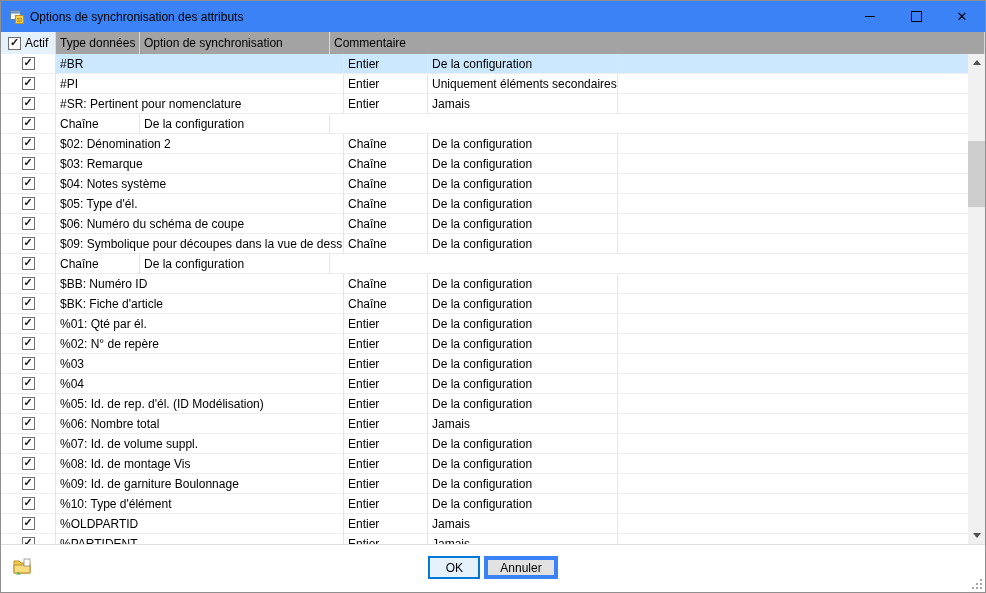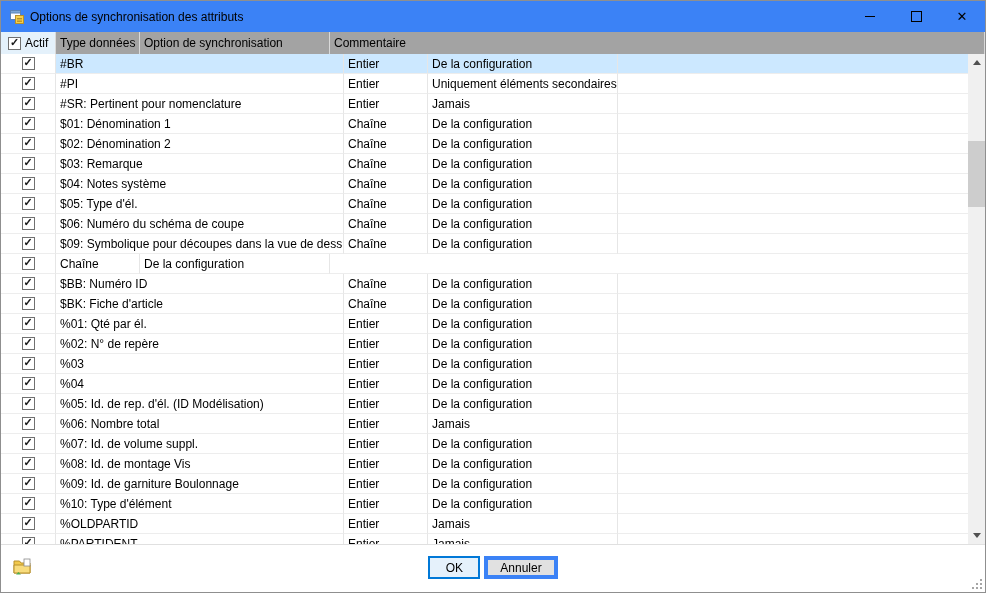--- a/index.html
+++ b/index.html
@@ -140,21 +140,20 @@
     <div class="cell c-type">Entier</div>
     <div class="cell c-option">Jamais</div>
     <div class="cell c-comment"></div>
   </div>
         <div class="row">
     <div class="cell c-actif">
       <span class="checkbox">
         <span class="check">✓</span>
       </span>
     </div>
-    <div class="cell c-nom">$01: Dénomination 1</div>
     <div class="cell c-type">Chaîne</div>
     <div class="cell c-option">De la configuration</div>
     <div class="cell c-comment"></div>
   </div>
         <div class="row">
     <div class="cell c-actif">
       <span class="checkbox">
         <span class="check">✓</span>
       </span>
     </div>

